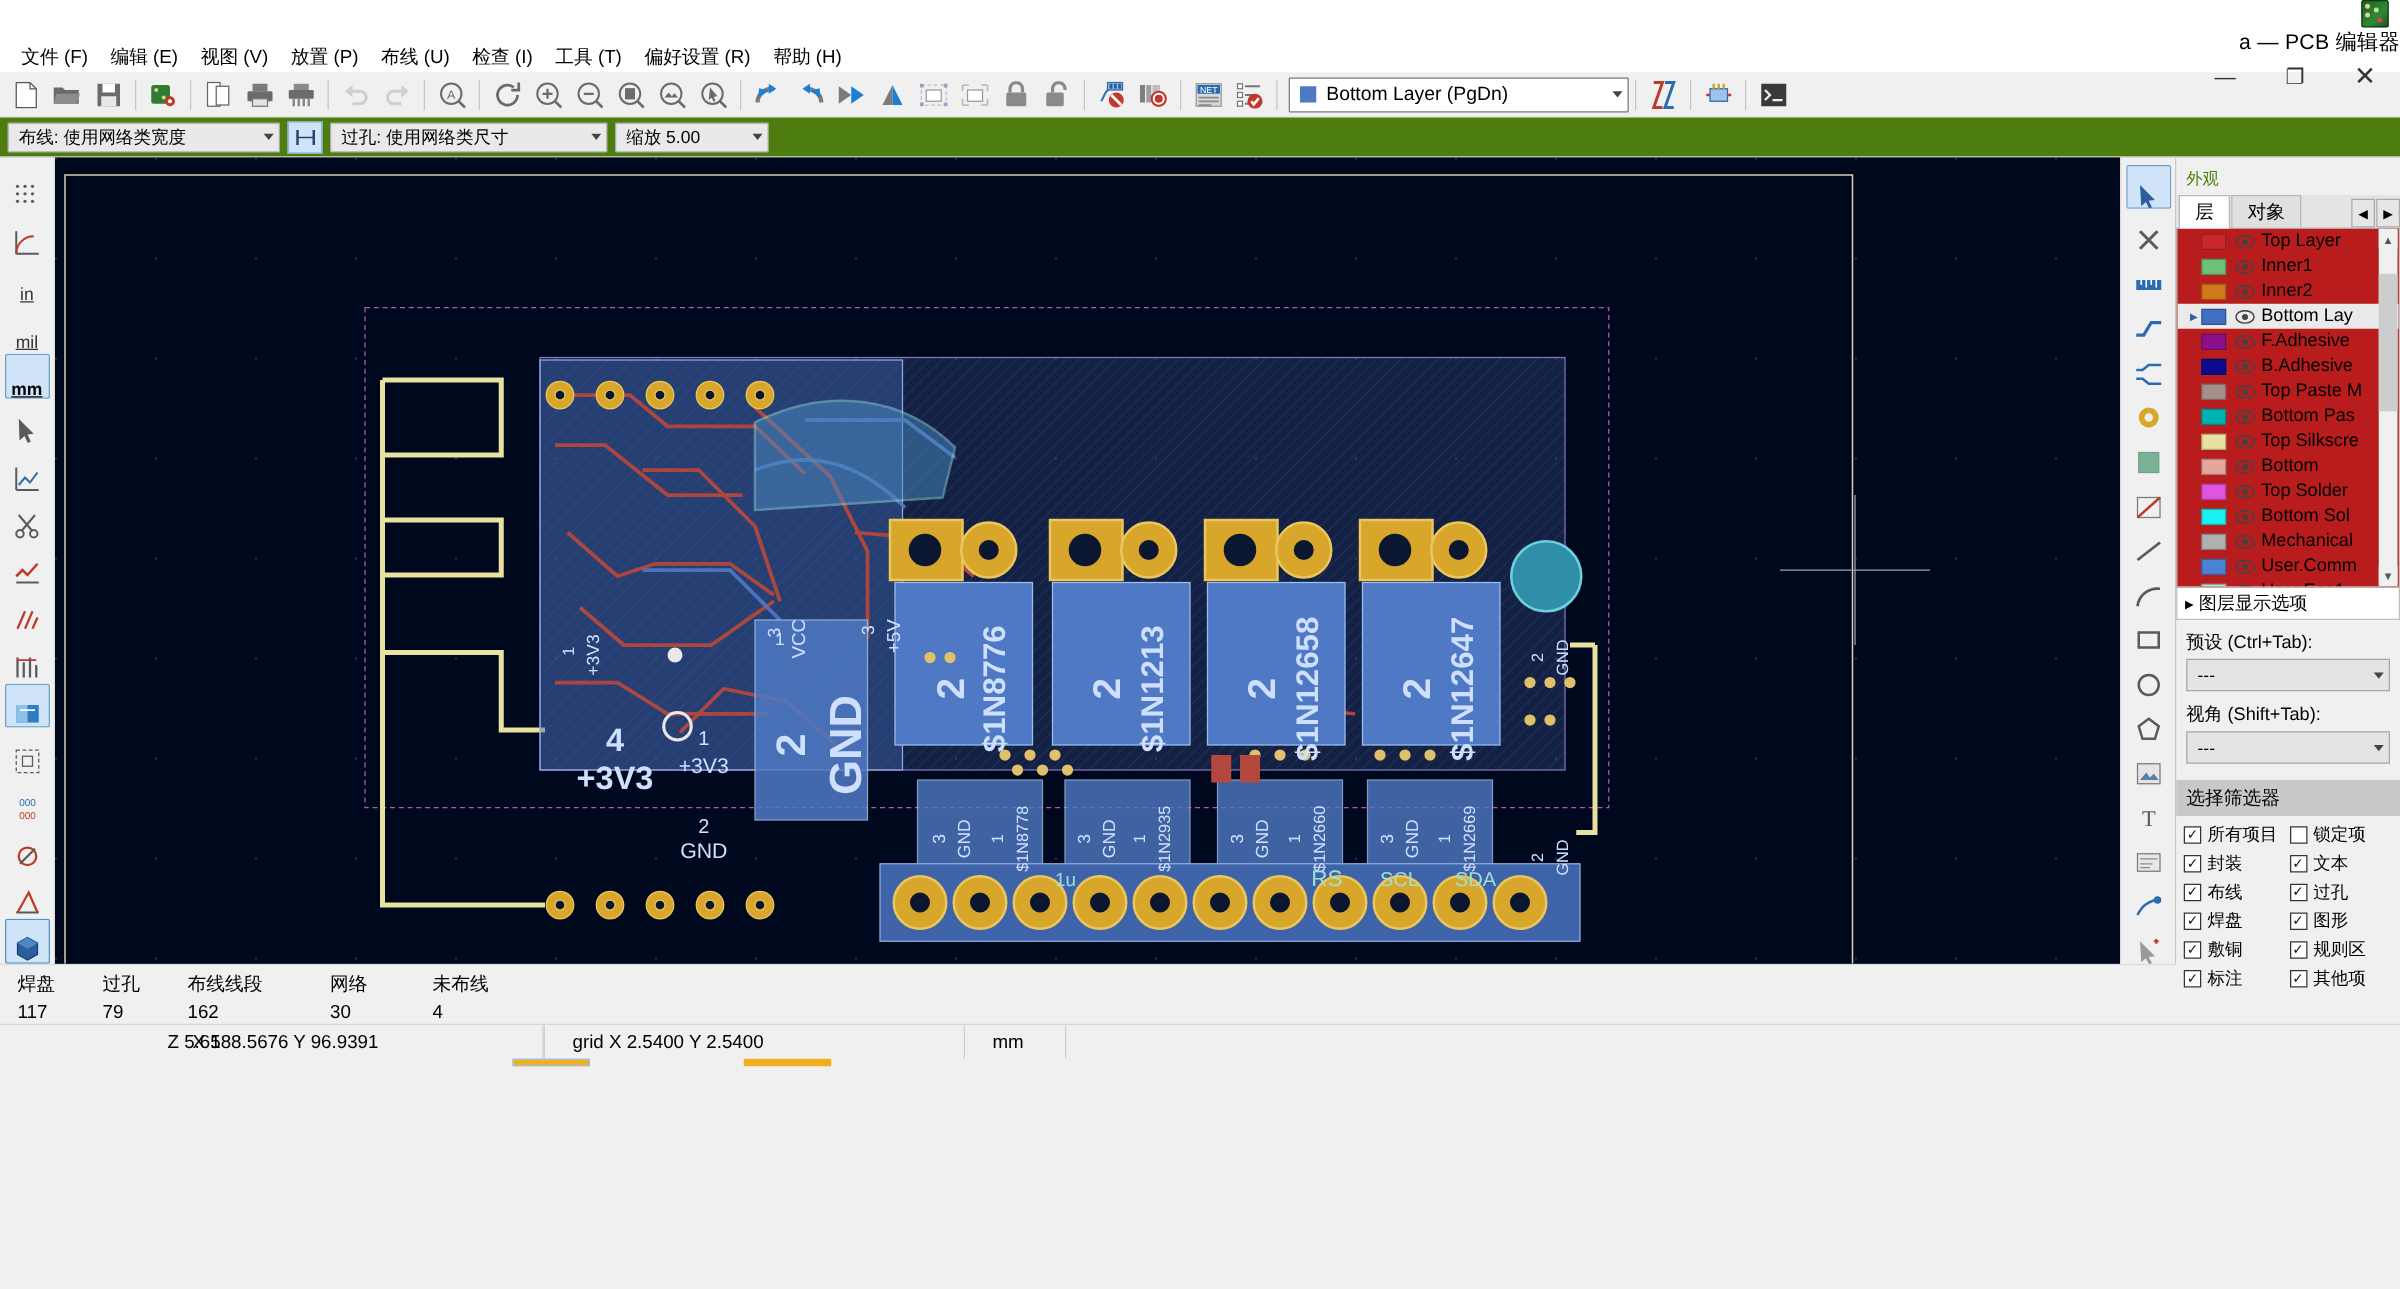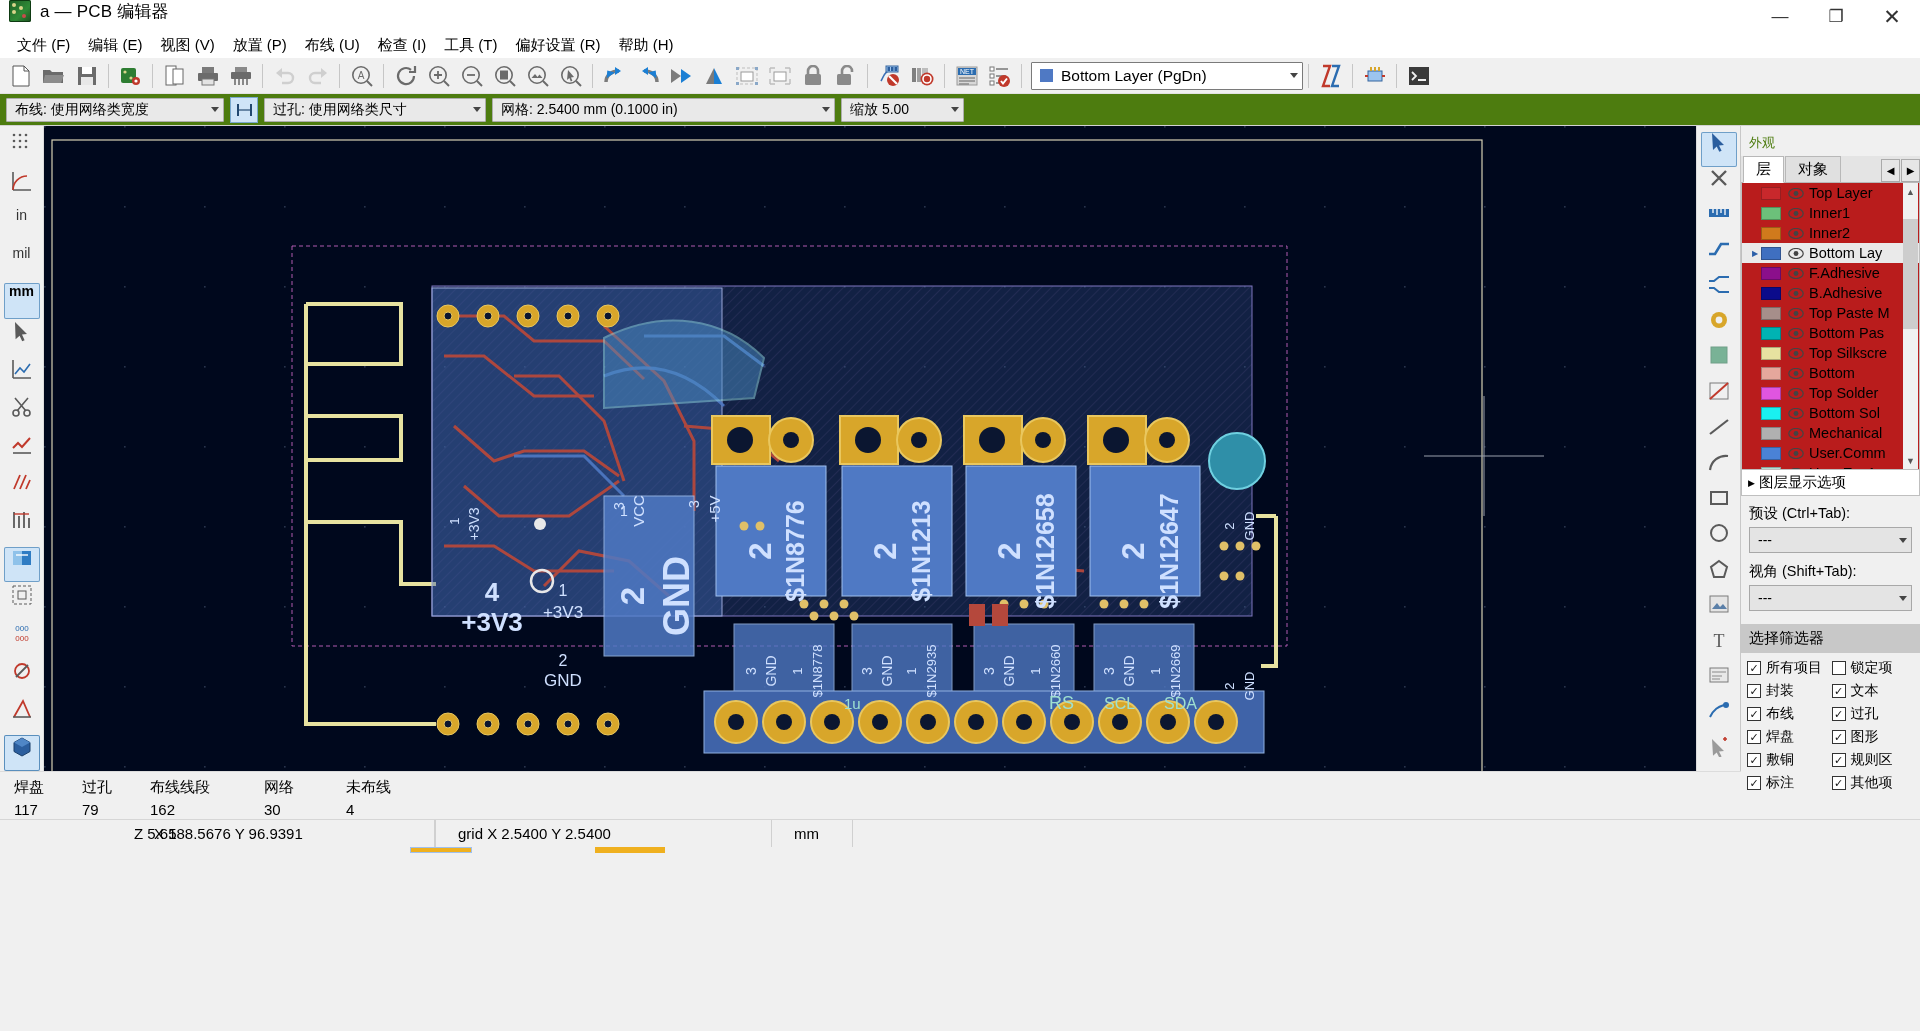--- a/index.html
+++ b/index.html
@@ -6,22 +6,22 @@
   html, body { margin:0; padding:0; }
   body {
     width:1920px; height:1031px;
     font-family:"Liberation Sans", sans-serif;
     font-size:15px;
     background:#f0f0f0;
     overflow:hidden;
     -webkit-font-smoothing:antialiased;
   }
   
-  .titlebar{height:33px;background:#ffffff;display:flex;align-items:flex-start;
-            border-bottom:1px solid #ffffff;}
+  .titlebar{height:33px;background:#ffffff;display:flex;align-items:flex-end;
+            border-bottom:1px solid #ffffff;flex-direction:column;}
   .title-ico{width:22px;height:22px;margin:0 9px 0 9px;border-radius:2px;
              background:linear-gradient(135deg,#1d5c24 0%,#2f8a36 60%,#1b4d1f 100%);
              position:relative;flex:none;box-shadow:inset 0 0 0 1px #0e3a12;}
   .title-ico:before{content:"";position:absolute;left:3px;top:3px;width:4px;height:4px;
              border-radius:50%;background:#d9d48a;box-shadow:0 7px 0 #d9d48a,7px 3px 0 #d9d48a,10px 11px 0 #c94b4b;}
   .title-text{font-size:17px;color:#000;letter-spacing:.2px;}
   .win-btns{margin-left:auto;display:flex;height:33px;}
   .win-btn{width:56px;height:33px;display:flex;align-items:center;justify-content:center;
            color:#333;font-size:17px;}
   .win-btn.close{font-size:21px;}
@@ -41,21 +41,21 @@
          position:relative;}
   .combo .cap{flex:1;white-space:nowrap;overflow:hidden;}
   .caret{width:0;height:0;border-left:4px solid transparent;border-right:4px solid transparent;
          border-top:5px solid #444;margin-left:8px;flex:none;}
   .combo-sq{width:28px;height:26px;background:#cfe4f7;border:1px solid #7aa8cd;
             display:flex;align-items:center;justify-content:center;}
   
   .main{display:flex;height:645px;width:1920px;}
   .leftbar{width:44px;background:#f0f0f0;display:flex;flex-direction:column;
            align-items:center;padding-top:6px;gap:2px;border-right:1px solid #dcdcdc;}
-  .lbtn{width:36px;height:36px;display:flex;align-items:flex-start;justify-content:center;border-radius:2px;}
+  .lbtn{width:36px;height:36px;display:flex;align-items:flex-end;justify-content:center;border-radius:2px;text-decoration:underline;}
   .lbtn.sel{background:#cfe4f7;box-shadow:inset 0 0 0 1px #6f9fc8;}
   .canvas{flex:1;background:#00081d;position:relative;overflow:hidden;}
   .rbar{width:44px;background:#f0f0f0;display:flex;flex-direction:column;
         align-items:center;padding-top:6px;gap:1px;border-left:1px solid #dcdcdc;}
   
   .appearance{width:180px;background:#f0f0f0;display:flex;flex-direction:column;
               border-left:1px solid #c8c8c8;}
   .ap-title{font-size:13px;padding:8px 8px 4px 8px;color:#4d7c0f;}
   .ap-tabs{display:flex;align-items:flex-end;height:27px;padding-left:2px;
            border-bottom:1px solid #b8b8b8;background:#e4e4e4;}
@@ -378,24 +378,20 @@
   <div class="combo-sq">
     <svg width="17" height="16" viewBox="0 0 17 16">
         <path d="M2 2v12M15 2v12" stroke="#23486f" stroke-width="2"></path>
         <path d="M2 8h13" stroke="#23486f" stroke-width="1.2"></path>
       </svg>
   </div>
   <div class="combo" style="width:222px;">
     <span class="cap">过孔: 使用网络类尺寸</span>
     <span class="caret"></span>
   </div>
-  <div class="combo" style="width:343px;">
-    <span class="cap">网格: 2.5400 mm (0.1000 in)</span>
-    <span class="caret"></span>
-  </div>
   <div class="combo" style="width:123px;">
     <span class="cap">缩放 5.00</span>
     <span class="caret"></span>
   </div>
 </div>
 
 <div class="main">
 
   <div class="leftbar">
     <div class="lbtn">

